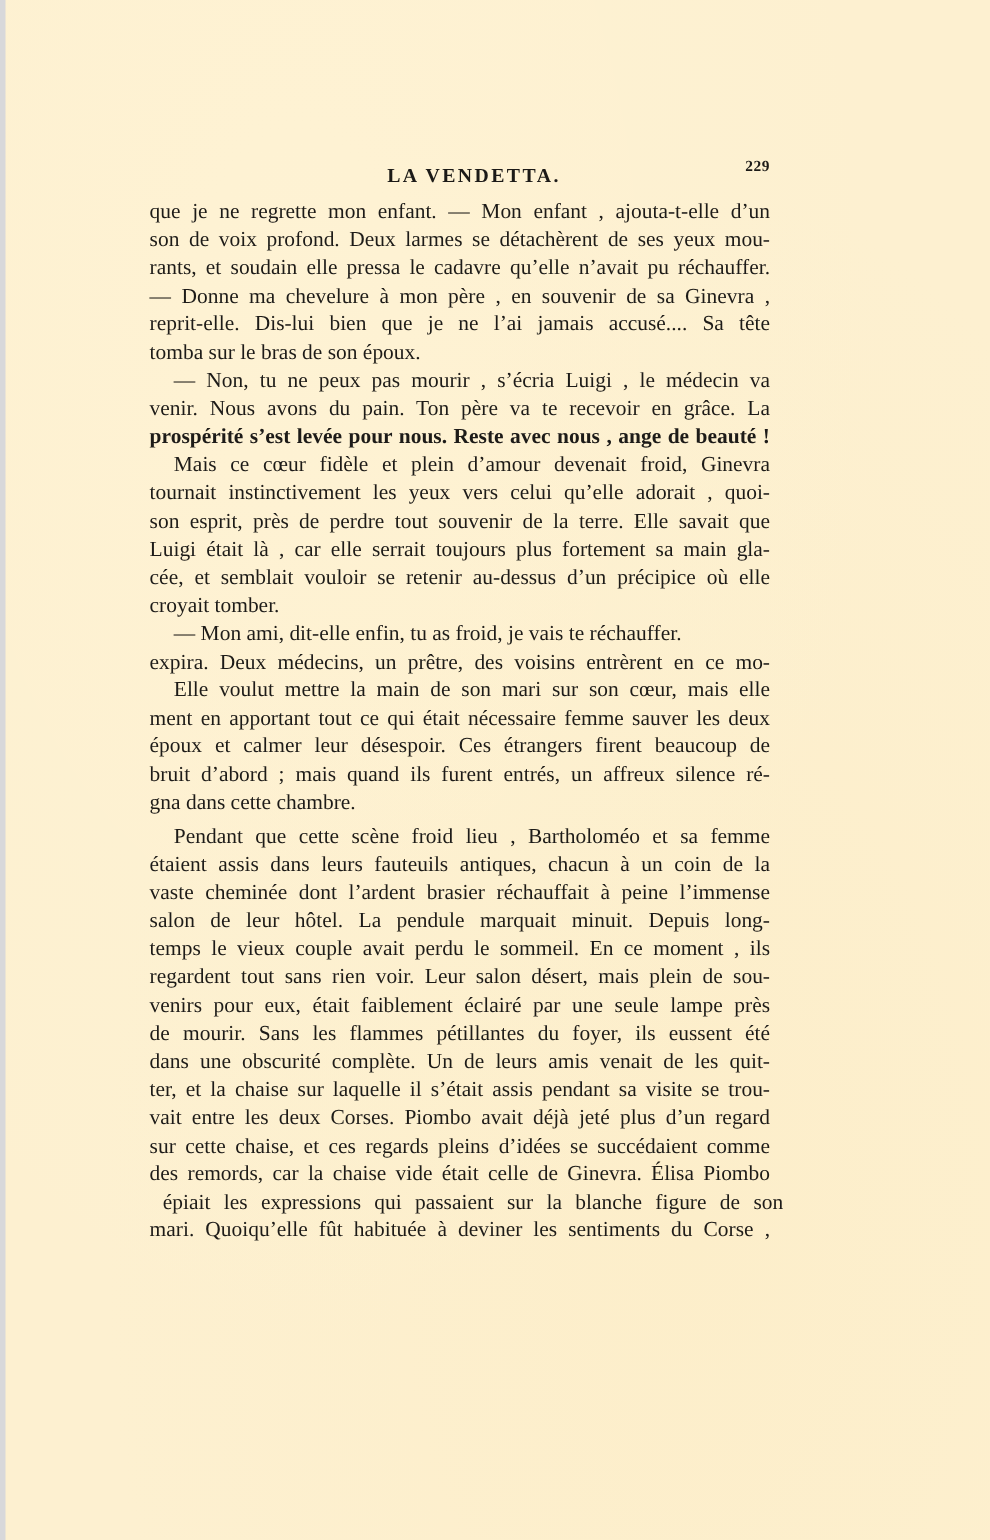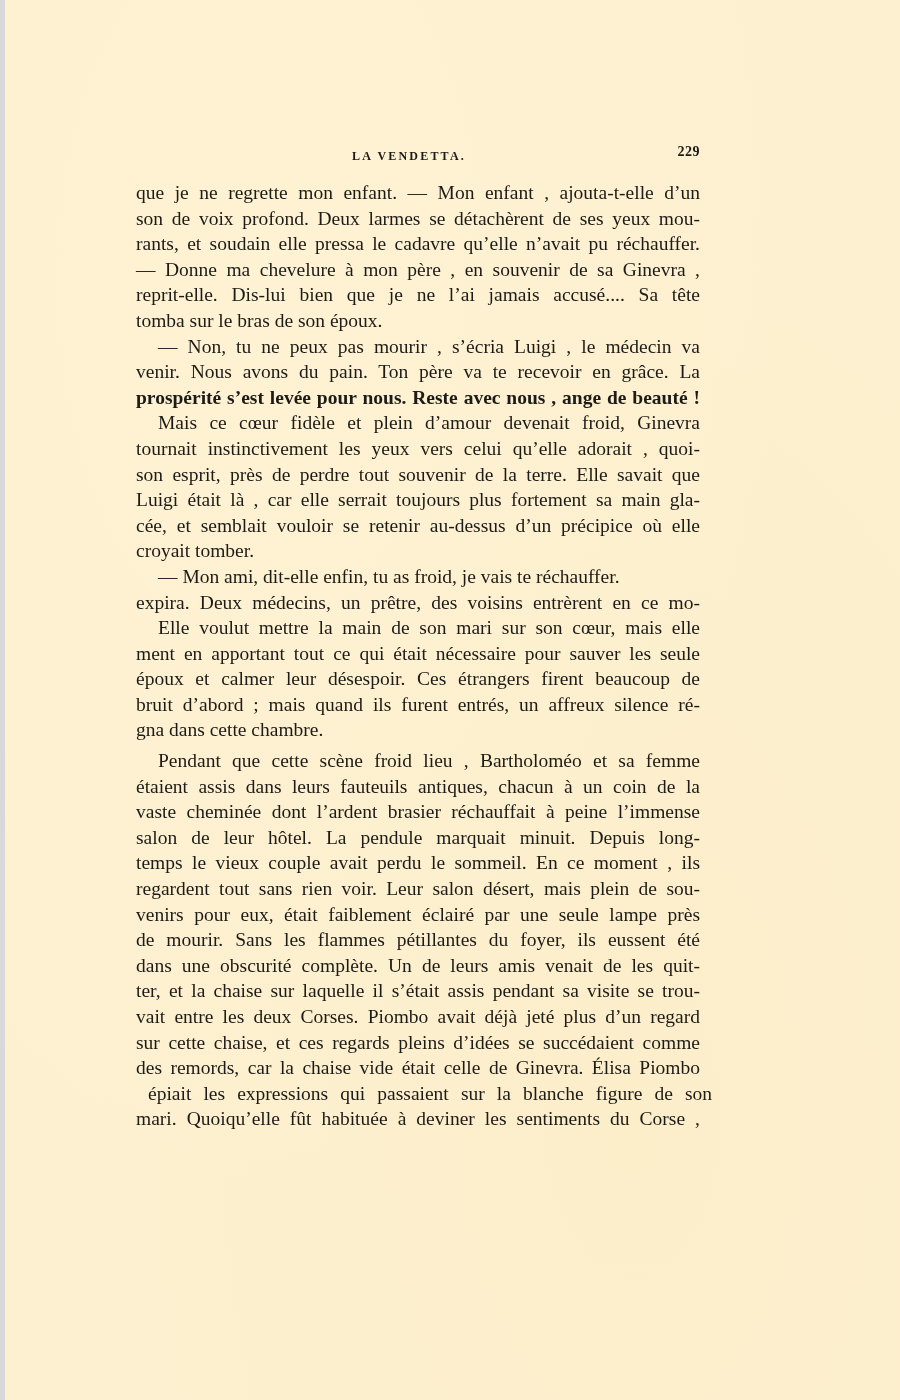--- a/index.html
+++ b/index.html
@@ -34,21 +34,21 @@
     left: 136px;
     width: 564px;
     height: 28px;
     font-family: "Liberation Serif", "DejaVu Serif", serif;
     color: #1c1a17;
   }
   .running-title {
     position: absolute;
     left: 216px;
     top: 5px;
-    font-size: 12px;
+    font-size: 18px;
     font-weight: bold;
     letter-spacing: 2.2px;
   }
   .page-number {
     position: absolute;
     right: 0;
     top: 0;
     font-size: 14px;
     font-weight: bold;
     letter-spacing: 0.5px;
@@ -124,21 +124,21 @@
     <div class="line"><span style="width: 564px; display: inline-block;">tournait instinctivement les yeux vers celui qu’elle adorait , quoi-</span></div>
     <div class="line"><span style="width: 564px; display: inline-block;">son esprit, près de perdre tout souvenir de la terre. Elle savait que</span></div>
     <div class="line"><span style="width: 564px; display: inline-block;">Luigi était là , car elle serrait toujours plus fortement sa main gla-</span></div>
     <div class="line"><span style="width: 564px; display: inline-block;">cée, et semblait vouloir se retenir au-dessus d’un précipice où elle</span></div>
     <div class="line last"><span style="width: 564px; display: inline-block;">croyait tomber.</span></div>
 
     <div class="line indent last"><span style="width: 542px; display: inline-block;">— Mon ami, dit-elle enfin, tu as froid, je vais te réchauffer.</span></div>
 
     <div class="line"><span style="width: 564px; display: inline-block;">expira. Deux médecins, un prêtre, des voisins entrèrent en ce mo-</span></div>
     <div class="line indent"><span style="width: 542px; display: inline-block;">Elle voulut mettre la main de son mari sur son cœur, mais elle</span></div>
-    <div class="line"><span style="width: 564px; display: inline-block;">ment en apportant tout ce qui était nécessaire pour sauver les seule</span></div>
+    <div class="line"><span style="width: 564px; display: inline-block;">ment en apportant tout ce qui était nécessaire femme sauver les deux</span></div>
     <div class="line"><span style="width: 564px; display: inline-block;">époux et calmer leur désespoir. Ces étrangers firent beaucoup de</span></div>
     <div class="line"><span style="width: 564px; display: inline-block;">bruit d’abord ; mais quand ils furent entrés, un affreux silence ré-</span></div>
     <div class="line last"><span style="width: 564px; display: inline-block;">gna dans cette chambre.</span></div>
 
     <div class="line indent gap"><span style="width: 542px; display: inline-block;">Pendant que cette scène froid lieu , Bartholoméo et sa femme</span></div>
     <div class="line"><span style="width: 564px; display: inline-block;">étaient assis dans leurs fauteuils antiques, chacun à un coin de la</span></div>
     <div class="line"><span style="width: 564px; display: inline-block;">vaste cheminée dont l’ardent brasier réchauffait à peine l’immense</span></div>
     <div class="line"><span style="width: 564px; display: inline-block;">salon de leur hôtel. La pendule marquait minuit. Depuis long-</span></div>
     <div class="line"><span style="width: 564px; display: inline-block;">temps le vieux couple avait perdu le sommeil. En ce moment , ils</span></div>
     <div class="line"><span style="width: 564px; display: inline-block;">regardent tout sans rien voir. Leur salon désert, mais plein de sou-</span></div>

